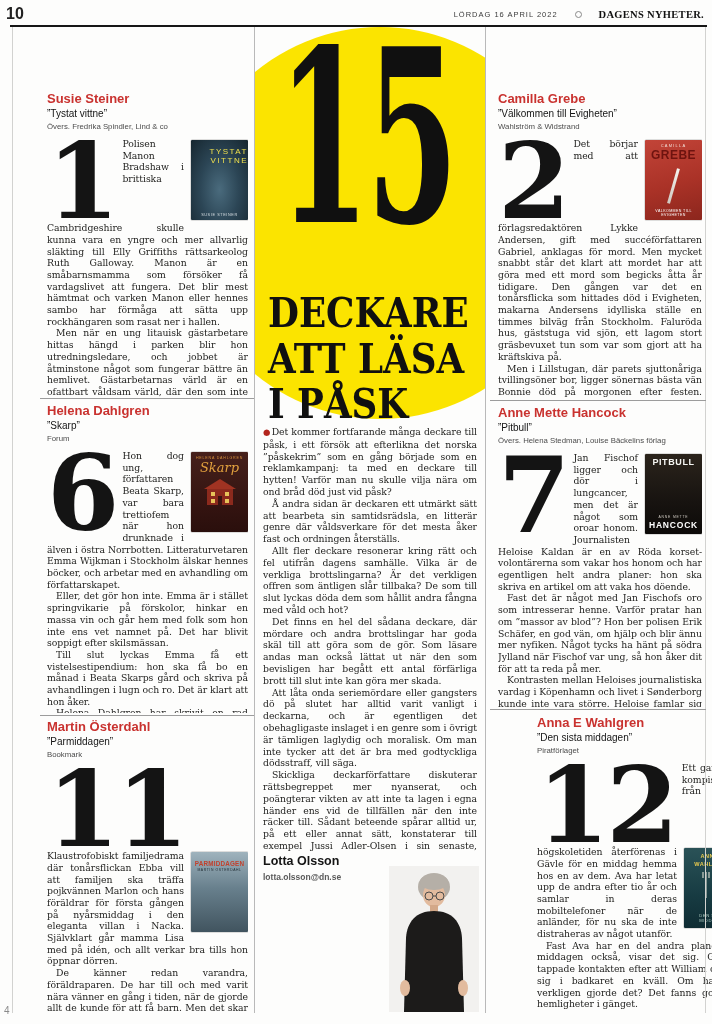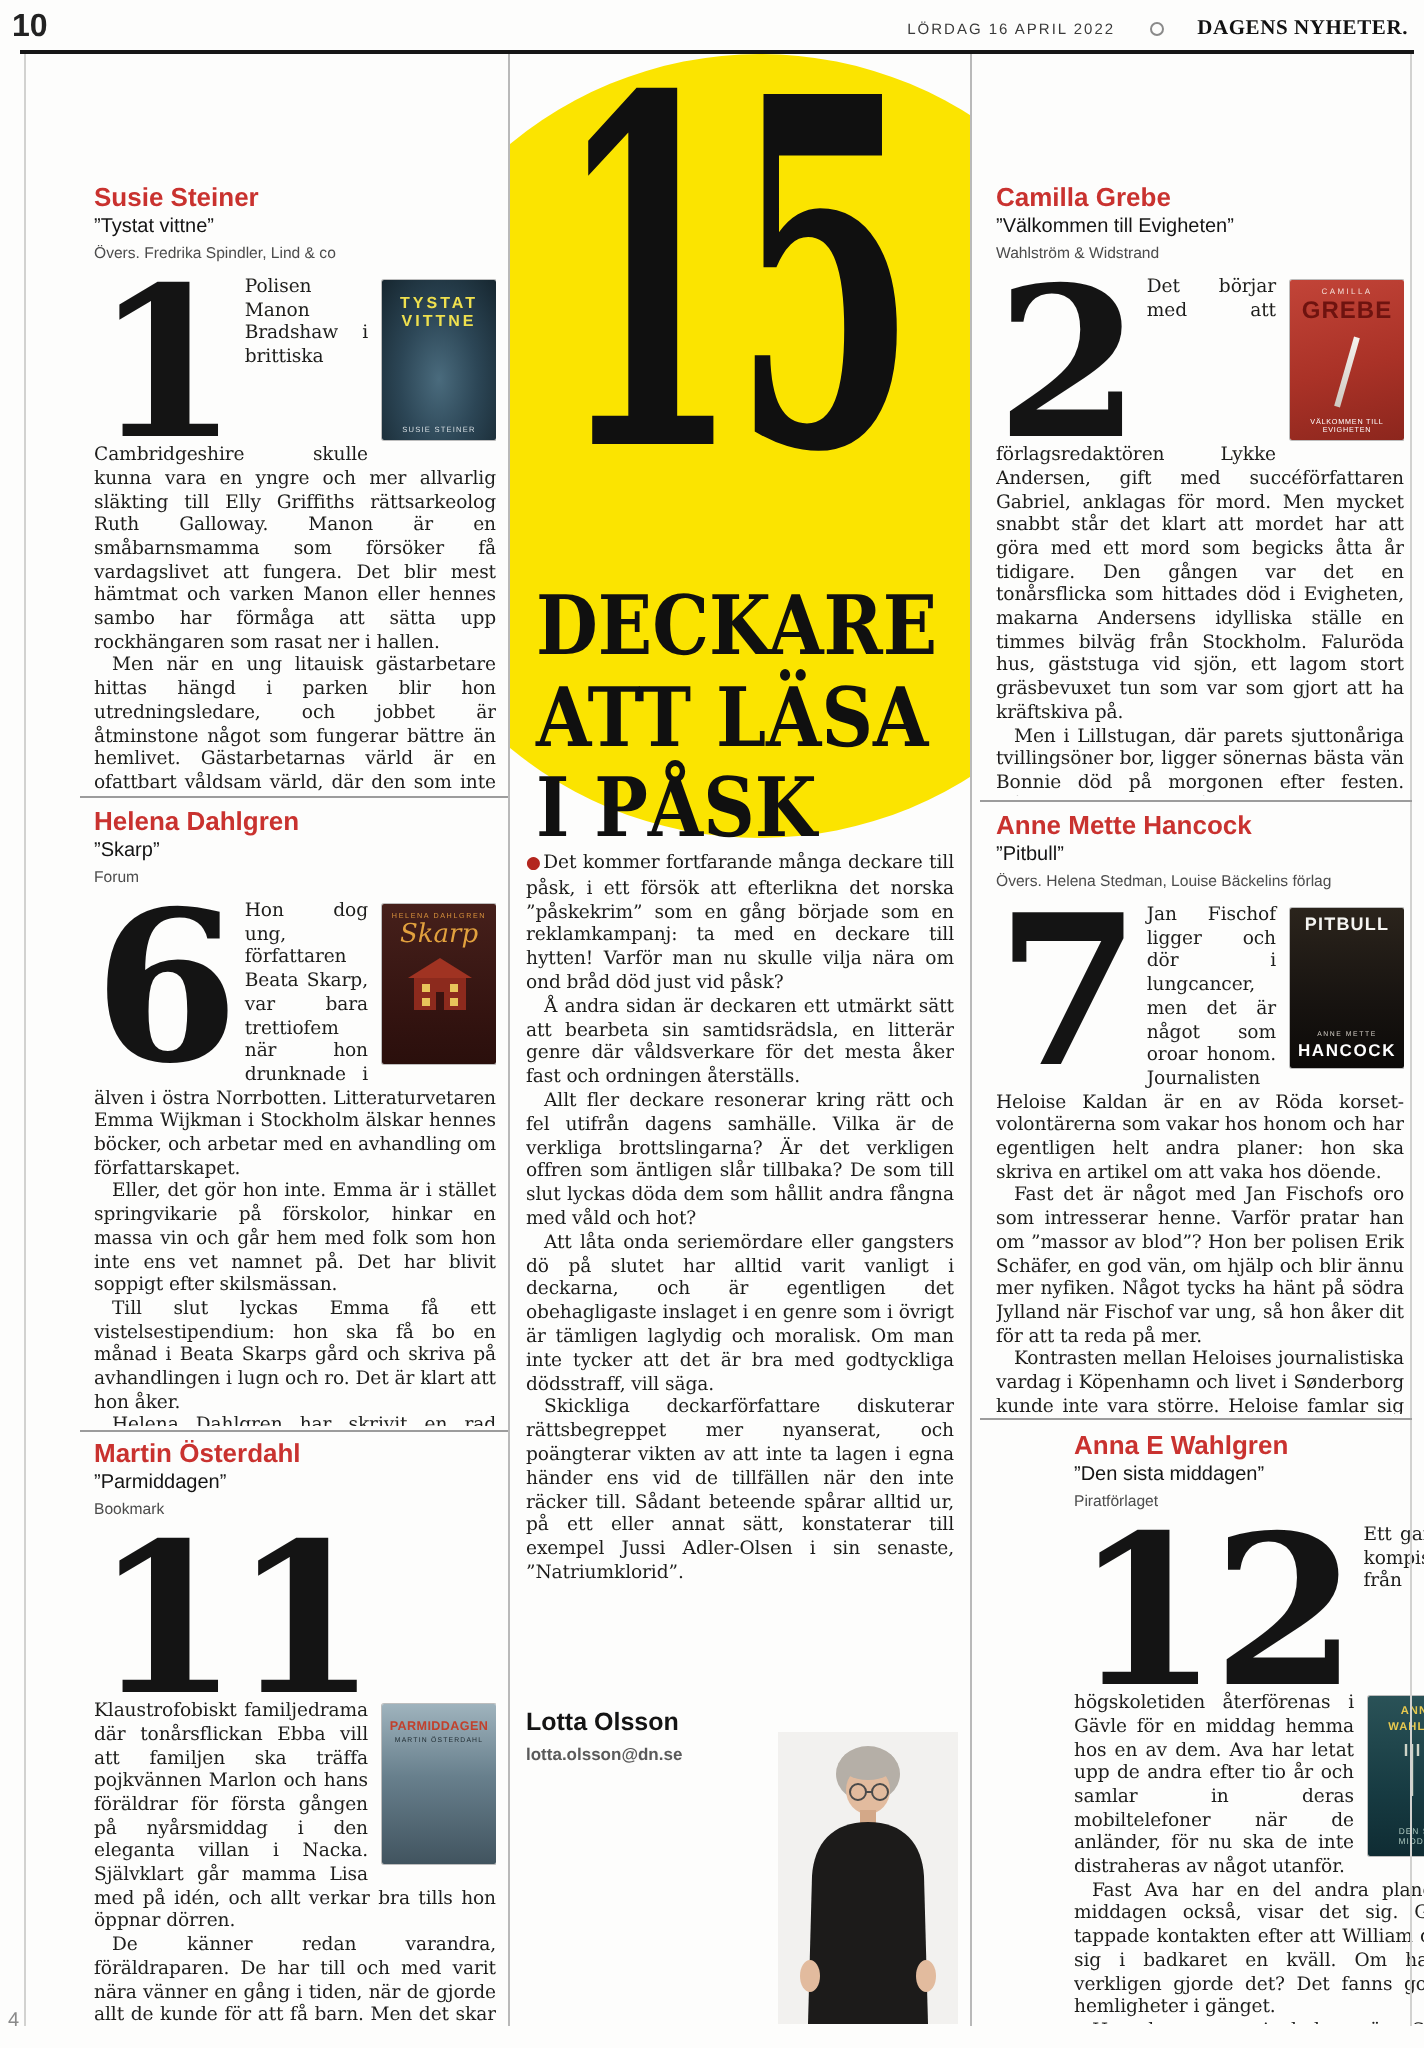--- a/index.html
+++ b/index.html
@@ -52,21 +52,21 @@
   .rbody p{margin:0;font-size:9.3px;line-height:11.7px;text-align:justify;letter-spacing:-.05px;
            hyphens:auto;-webkit-hyphens:auto;color:#1d1d1b;}
   .rbody p + p{text-indent:9px;}
   .dropnum{float:left;font-family:"DejaVu Serif",serif;font-weight:bold;font-size:104px;line-height:.78;
            color:#141414;margin:3px 6px 0 0;letter-spacing:-3px;}
 
   
   .cover{position:relative;float:right;width:57px;height:80px;margin:2px 0 5px 7px;overflow:hidden;border-radius:1px;box-shadow:0 0 0 .5px rgba(0,0,0,.25);}
   .cv{font-family:"Liberation Sans",sans-serif;text-align:center;line-height:1.15;}
   .cover-steiner{background:radial-gradient(ellipse at 50% 62%,#4a6b7d 0%,#2c4656 48%,#16262f 100%);}
-  .cover-steiner .st1{font-size:8px;font-weight:bold;color:#efe04e;letter-spacing:1.5px;}
+  .cover-steiner .st1{font-size:8px;font-weight:normal;color:#efe04e;letter-spacing:1.5px;text-align:right;}
   .cover-steiner .st1.first{margin-top:7px;}
   .cover-steiner .st2{position:absolute;bottom:3px;left:0;right:0;font-size:3.8px;color:#d8dfe3;letter-spacing:.6px;}
   .cover-grebe{background:linear-gradient(165deg,#c24438 0%,#aa3227 55%,#8c261d 100%);}
   .cover-grebe .gr-a{margin-top:4px;font-size:4px;color:#f3ddd6;letter-spacing:1.2px;}
   .cover-grebe .gr-b{font-size:12px;font-weight:bold;color:#6e130f;letter-spacing:.5px;}
   .cover-grebe .gr-knife{position:absolute;left:27px;top:28px;width:3px;height:36px;background:linear-gradient(#f5f2ee,#cfc9c1);transform:rotate(16deg);}
   .cover-grebe .gr-c{position:absolute;bottom:3px;left:2px;right:2px;font-size:3.6px;color:#fff;letter-spacing:.4px;}
   .cover-dahlgren{background:linear-gradient(180deg,#46201b,#331310 70%,#2a0f0c);}
   .cover-dahlgren .da-a{margin-top:4px;font-size:3.6px;color:#d9923c;letter-spacing:.8px;}
   .cover-dahlgren .da-b{font-family:"DejaVu Serif",serif;font-style:italic;font-size:13px;color:#e2a13e;margin-top:1px;}
@@ -245,20 +245,21 @@
       <p>Fast Ava har en del andra planer för middagen också, visar det sig. Gänget tappade kontakten efter att William dränkt sig i badkaret en kväll. Om han nu verkligen gjorde det? Det fanns gott om hemligheter i gänget.</p>
       <p>Huvudpersonen i boken är Sophie, Williams tidigare flickvän. Hon och William hade massor av gemensamma planer, men allt gick i kras den kvällen och Sophie lever numera ett tillbakadraget liv som nattpratare på en lokalradiostation i Malmö.</p>
 
     </div>
   </section>
 
   <div class="abs intro">
     <p><span class="bullet">●</span><span>Det kommer fortfarande många deckare till påsk, i ett försök att efterlikna det norska ”påskekrim” som en gång började som en reklamkampanj: ta med en deckare till hytten! Varför man nu skulle vilja nära om ond bråd död just vid påsk?</span></p>
     <p>Å andra sidan är deckaren ett utmärkt sätt att bearbeta sin samtidsrädsla, en litterär genre där våldsverkare för det mesta åker fast och ordningen återställs.</p>
     <p>Allt fler deckare resonerar kring rätt och fel utifrån dagens samhälle. Vilka är de verkliga brottslingarna? Är det verkligen offren som äntligen slår tillbaka? De som till slut lyckas döda dem som hållit andra fångna med våld och hot?</p>
+    <p>Det finns en hel del sådana deckare, där mördare och andra brottslingar har goda skäl till att göra som de gör. Som läsare andas man också lättat ut när den som bevisligen har begått ett antal förfärliga brott till slut inte kan göra mer skada.</p>
     <p>Att låta onda seriemördare eller gangsters dö på slutet har alltid varit vanligt i deckarna, och är egentligen det obehagligaste inslaget i en genre som i övrigt är tämligen laglydig och moralisk. Om man inte tycker att det är bra med godtyckliga dödsstraff, vill säga.</p>
     <p>Skickliga deckarförfattare diskuterar rättsbegreppet mer nyanserat, och poängterar vikten av att inte ta lagen i egna händer ens vid de tillfällen när den inte räcker till. Sådant beteende spårar alltid ur, på ett eller annat sätt, konstaterar till exempel Jussi Adler-Olsen i sin senaste, ”Natriumklorid”.</p>
 
   </div>
 
   <div class="abs byline">
     <div class="byname">Lotta Olsson</div>
     <div class="bymail">lotta.olsson@dn.se</div>
   </div>
 

